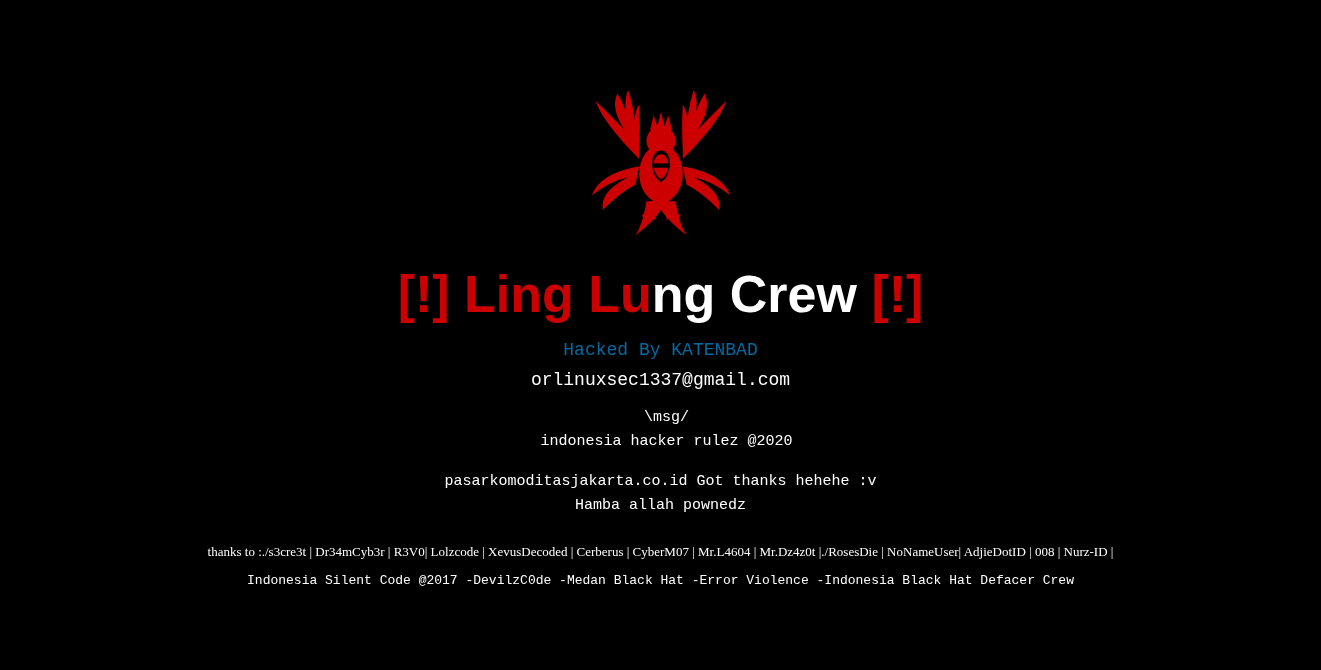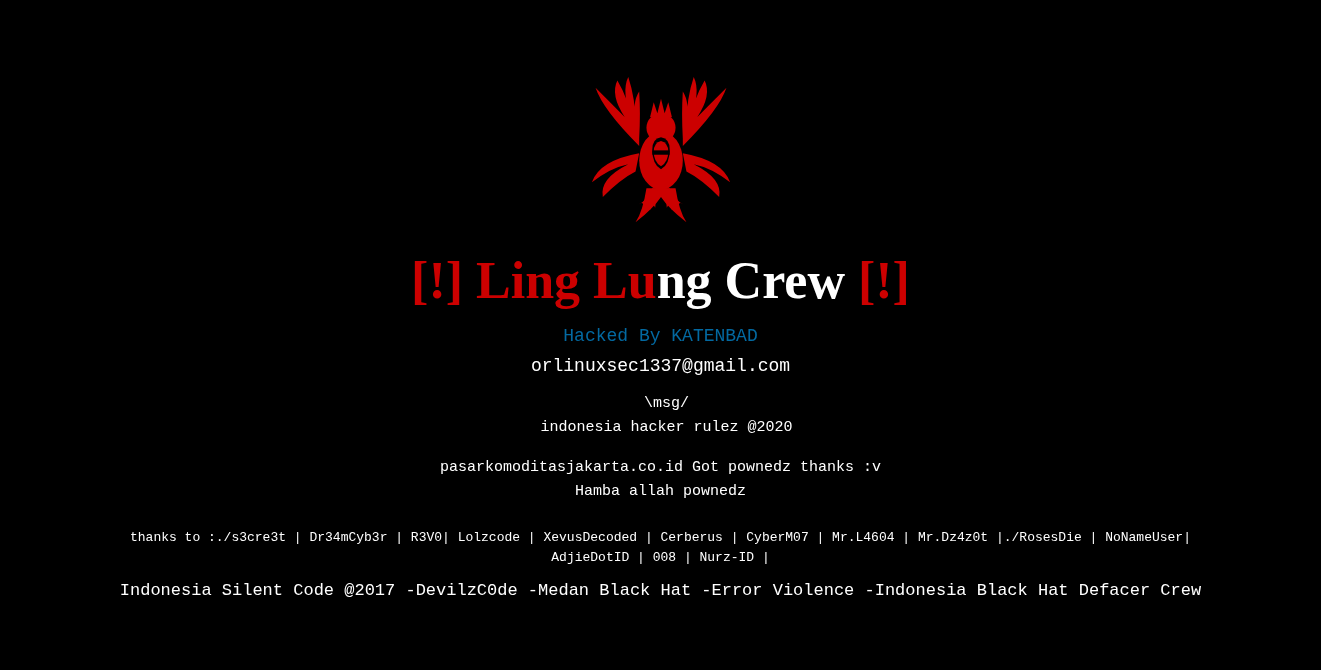--- a/index.html
+++ b/index.html
@@ -32,21 +32,21 @@
     .garuda-icon {
       width: 150px;
       height: 160px;
       margin-bottom: 20px;
     }
 
     .main-title {
       font-size: 52px;
       font-weight: bold;
       margin-bottom: 16px;
-      font-family: Liberation Serif, serif;
+      font-family: Liberation Sans, sans-serif;
     }
 
     .bracket-red {
       color: #cc0000;
     }
 
     .title-red {
       color: #cc0000;
     }
 
@@ -85,27 +85,27 @@
       margin-bottom: 24px;
       font-family: 'Courier New', Courier, monospace;
       line-height: 1.6;
     }
 
     .thanks-line {
       font-size: 13px;
       color: #ffffff;
       text-align: center;
       margin-bottom: 8px;
-      font-family: Liberation Mono, monospace;
+      font-family: Liberation Serif, serif;
       line-height: 1.6;
       padding: 0 40px;
     }
 
     .indonesia-line {
-      font-size: 17px;
+      font-size: 13px;
       color: #ffffff;
       text-align: center;
       font-family: 'Courier New', Courier, monospace;
       line-height: 1.6;
       padding: 0 40px;
     }
   </style>
 </head>
 <body>
 
@@ -153,21 +153,21 @@
   <div class="hacked-by">Hacked By KATENBAD</div>
 
   <div class="email">orlinuxsec1337@gmail.com</div>
 
   <div class="msg-block">
     <span>\msg/</span><br>
     <span>indonesia hacker rulez @2020</span>
   </div>
 
   <div class="target-block">
-    <span>pasarkomoditasjakarta.co.id Got pownedz thanks :v</span><br>
+    <span>pasarkomoditasjakarta.co.id Got thanks hehehe :v</span><br>
     <span>Hamba allah pownedz</span>
   </div>
 
   <div class="thanks-line">thanks to :./s3cre3t | Dr34mCyb3r | R3V0| Lolzcode | XevusDecoded | Cerberus | CyberM07 | Mr.L4604 | Mr.Dz4z0t |./RosesDie | NoNameUser| AdjieDotID | 008 | Nurz-ID |</div>
 
   <div class="indonesia-line">Indonesia Silent Code @2017 -DevilzC0de -Medan Black Hat -Error Violence -Indonesia Black Hat Defacer Crew</div>
 
 </div>
 
 </body></html>

